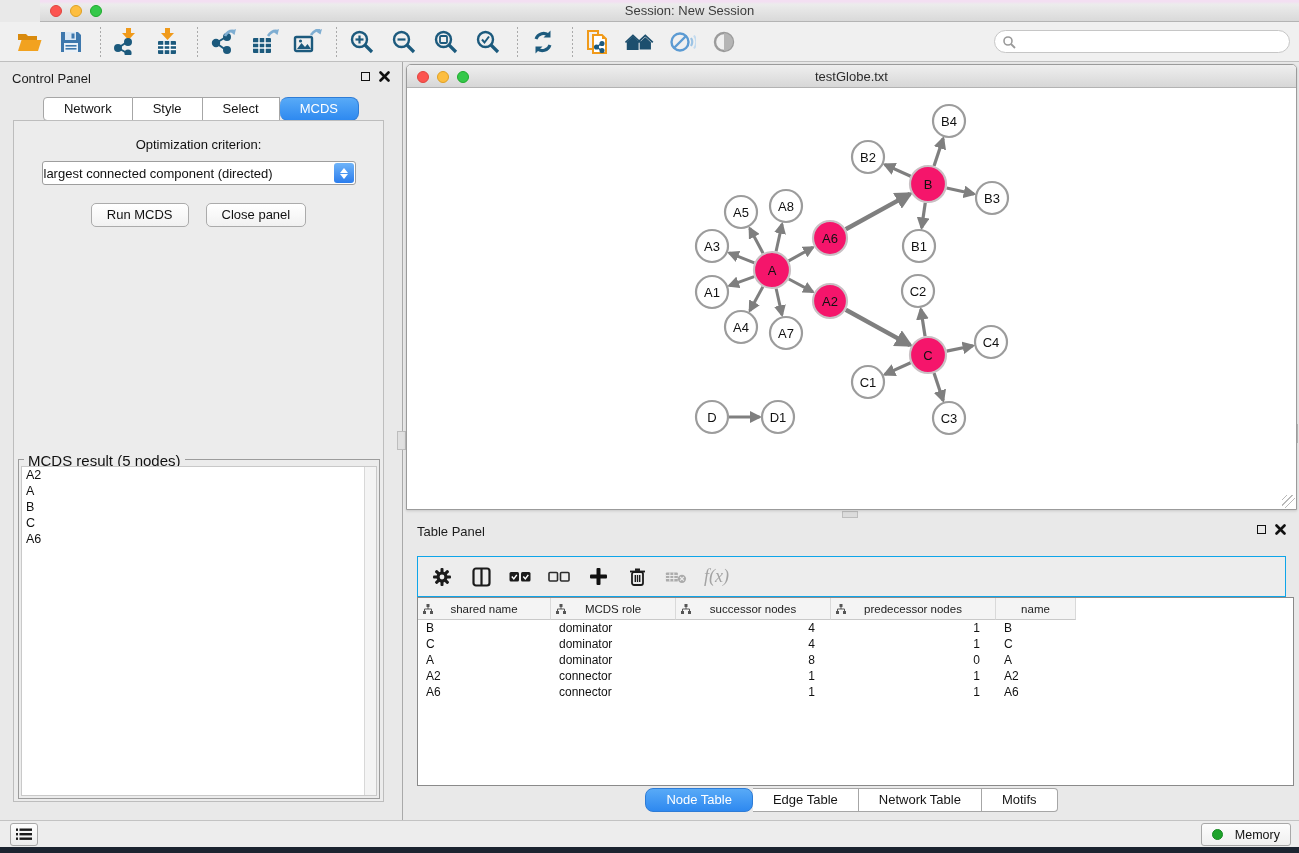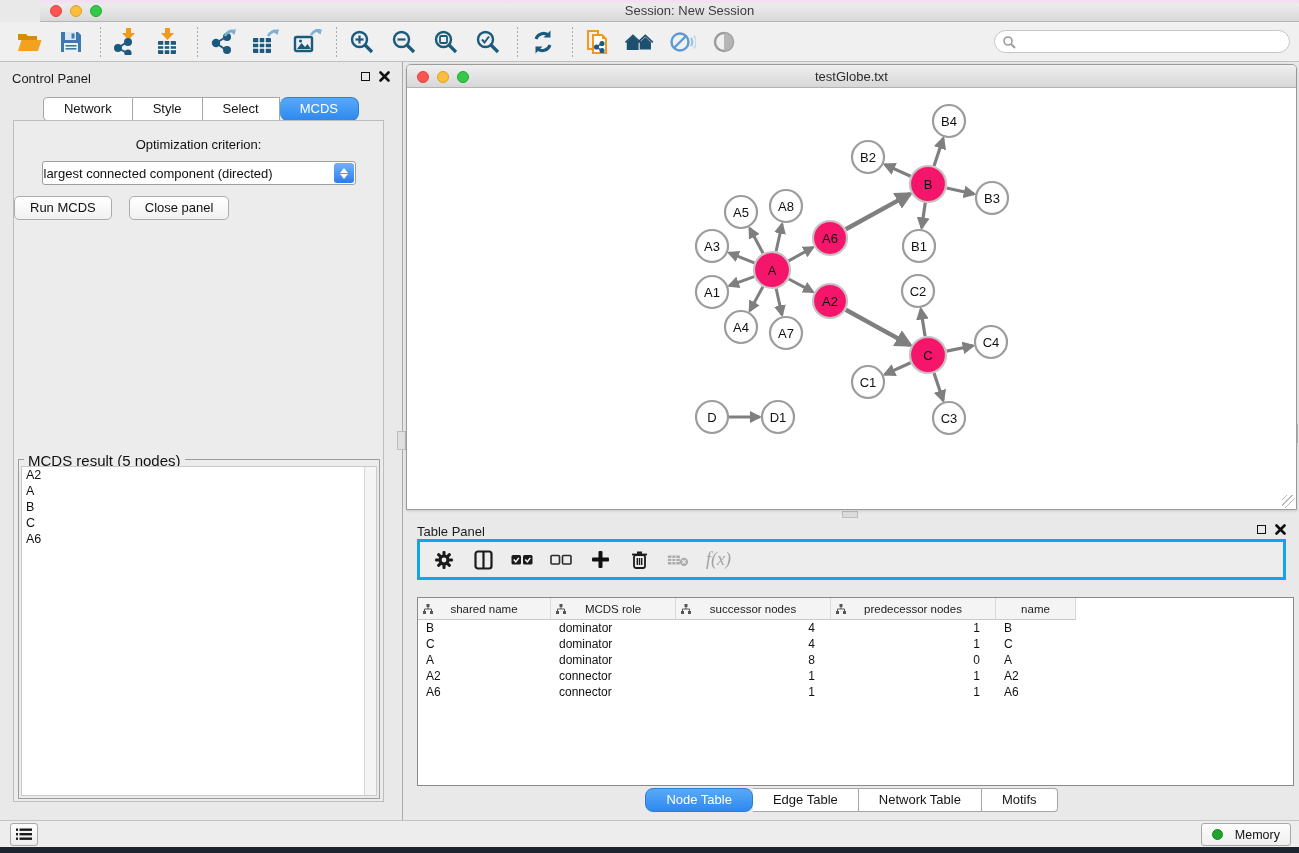--- a/index.html
+++ b/index.html
@@ -52,21 +52,21 @@
     background:#ececec; border:1px solid #bdbdbd; }
   .opt-label { text-align:center; margin-top:16px; font-size:13px; color:#111; }
   .selectbox { position:relative; margin:9px auto 0; width:314px; height:24px;
     background:#fff; border:1px solid #9e9e9e; border-radius:3px;
     display:flex; align-items:center; padding-left:1px; font-size:13px; color:#111; }
   .stepper { position:absolute; right:1px; top:1px; width:20px; height:20px; border-radius:3px;
     background:linear-gradient(#6fb4f9,#2b7ded);
     display:flex; flex-direction:column; align-items:center; justify-content:center; gap:1px; }
   .stepper .up { width:0; height:0; border-left:4px solid transparent; border-right:4px solid transparent; border-bottom:5px solid #fff; }
   .stepper .dn { width:0; height:0; border-left:4px solid transparent; border-right:4px solid transparent; border-top:5px solid #fff; }
-  .btn-row { display:flex; gap:17px; margin-top:11px; }
+  .btn-row { display:flex; justify-content:center; gap:17px; margin-top:18px; }
   .pbtn { background:linear-gradient(#ffffff,#f1f1f1); border:1px solid #ababab;
     border-radius:5px; font-size:13px; color:#111; padding:3px 15px 4px;
     font-family:"Liberation Sans", sans-serif; cursor:default; }
   .groupbox { position:absolute; left:4px; top:338px; width:362px; height:340px;
     border:1px solid #9c9c9c; }
   .group-label { position:absolute; left:5px; top:-8px; background:#ececec;
     padding:0 4px; font-size:15px; color:#111; }
   .result-list { position:absolute; left:2px; top:6px; right:2px; bottom:2px;
     background:#fff; border:1px solid #c9c9c9; overflow:hidden; }
   .result-scroll { position:absolute; right:0; top:0; bottom:0; width:12px;
@@ -91,22 +91,22 @@
   
   .vgrip { position:absolute; left:397px; top:431px; width:9px; height:19px;
     background:#e0e0e0; border:1px solid #bdbdbd; }
   .rgrip { position:absolute; left:1291px; top:424px; width:7px; height:19px;
     background:#e0e0e0; border:1px solid #bdbdbd; }
   .hgrip { position:absolute; left:842px; top:511px; width:16px; height:7px;
     background:#dcdcdc; border:1px solid #bdbdbd; }
 
   
   .table-panel { position:absolute; left:404px; top:515px; width:895px; height:305px; }
-  .tp-toolbar { position:absolute; left:13px; top:24px; width:869px; height:41px;
-    background:#ededed; border:3px solid #0ea5e9;
+  .tp-toolbar { position:absolute; left:13px; top:41px; width:869px; height:41px;
+    background:#ededed; border:1px solid #0ea5e9;
     display:flex; align-items:center; gap:17px; padding-left:13px; }
   .tp-ico { display:flex; align-items:center; justify-content:center; width:22px; height:22px; }
   .fx { font-family:"Liberation Serif", serif; font-style:italic; font-size:18px; color:#a3a3a3; }
   .dtable { position:absolute; left:13px; top:82px; width:877px; height:189px;
     background:#fff; border:1px solid #8a8a8a; overflow:hidden; }
   .thead { display:grid; grid-template-columns:133px 125px 155px 165px 80px 1fr; height:22px; }
   .thcell { position:relative; background:#f4f4f4; border-right:1px solid #d9d9d9;
     border-bottom:1px solid #c9c9c9; display:flex; align-items:center; justify-content:center;
     font-size:11.5px; color:#222; }
   .thcell.empty { background:#fff; border-right:none; border-bottom:none; }

